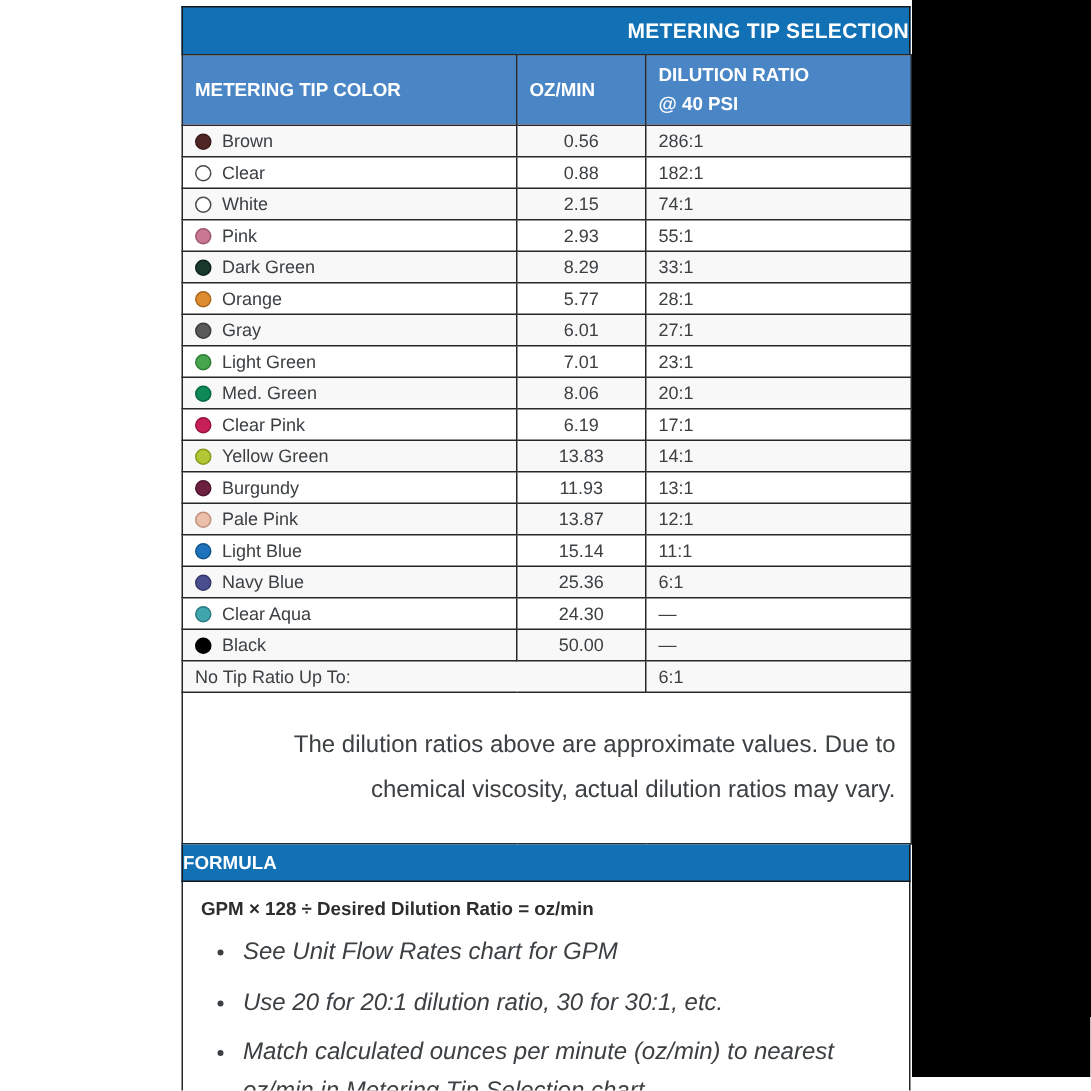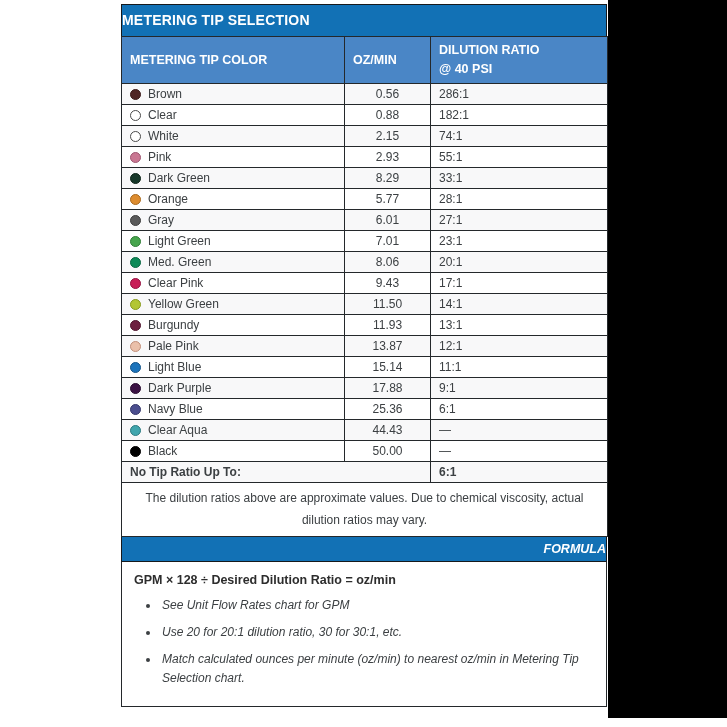--- a/index.html
+++ b/index.html
@@ -26,21 +26,21 @@
   .sheet {
     position: absolute; left: 121px; top: 4px;
     width: 486px;
     background: #ffffff;
   }
   .title-bar {
     background: var(--blue);
     color: #fff;
     font-weight: bold;
     font-size: 14px;
-    text-align: left;
+    text-align: right;
     height: 32px;
     line-height: 31px;
     border: 1px solid #16191c;
     border-bottom: none;
     letter-spacing: 0.2px;
   }
   table {
     width: 100%;
     border-collapse: collapse;
     table-layout: fixed;
@@ -71,60 +71,59 @@
   td.c-oz { text-align: center; }
   td.c-ratio { text-align: left; }
   .dot {
     display: inline-block;
     width: 11px; height: 11px;
     border-radius: 50%;
     border: 1px solid rgba(0,0,0,0.4);
     vertical-align: -2px;
     margin-right: 7px;
   }
-  tr.no-tip-row td { background: var(--alt-row); font-weight: bold; }
+  tr.no-tip-row td { background: var(--alt-row); }
   tr.note-row td {
     background: #ffffff !important;
-    text-align: center;
+    text-align: right;
     line-height: 1.9;
-    padding: 4px 10px;
-    font-size: 12px;
+    padding: 20px 10px;
+    font-size: 16px;
   }
   .formula-bar {
     background: var(--blue);
     color: #fff;
     font-weight: bold;
-    text-align: right;
+    text-align: left;
     font-size: 12.5px;
     height: 25px;
     line-height: 24px;
     border: 1px solid #16191c;
     border-top: none;
-    font-style: italic;
   }
   .formula-box {
     border: 1px solid var(--grid);
     border-top: none;
     padding: 9px 12px 10px;
   }
   .equation {
     text-align: left;
     font-weight: bold;
     font-size: 12.5px;
     color: #2d2d2d;
     margin: 2px 0 4px;
   }
   .formula-box ul {
     margin: 9px 0 0;
     padding-left: 26px;
     color: var(--text);
   }
   .formula-box li {
     font-style: italic;
-    font-size: 12px;
+    font-size: 16px;
     margin: 7px 0;
     line-height: 1.65;
     padding-left: 2px;
   }
 </style>
 </head>
 <body>
 
 <div class="black-panel"></div>
 
@@ -191,56 +190,51 @@
           <td class="c-oz">7.01</td>
           <td class="c-ratio">23:1</td>
         </tr>
         <tr>
           <td><span class="dot" style="background: rgb(13, 138, 88); border-color: rgb(8, 102, 65);"></span><span>Med. Green</span></td>
           <td class="c-oz">8.06</td>
           <td class="c-ratio">20:1</td>
         </tr>
         <tr>
           <td><span class="dot" style="background: rgb(200, 31, 88); border-color: rgb(149, 18, 65);"></span><span>Clear Pink</span></td>
-          <td class="c-oz">9.43</td>
+          <td class="c-oz">6.19</td>
           <td class="c-ratio">17:1</td>
         </tr>
         <tr>
           <td><span class="dot" style="background: rgb(179, 198, 51); border-color: rgb(135, 154, 28);"></span><span>Yellow Green</span></td>
-          <td class="c-oz">11.50</td>
+          <td class="c-oz">13.83</td>
           <td class="c-ratio">14:1</td>
         </tr>
         <tr>
           <td><span class="dot" style="background: rgb(109, 32, 64); border-color: rgb(79, 21, 46);"></span><span>Burgundy</span></td>
           <td class="c-oz">11.93</td>
           <td class="c-ratio">13:1</td>
         </tr>
         <tr>
           <td><span class="dot" style="background: rgb(234, 192, 170); border-color: rgb(193, 143, 122);"></span><span>Pale Pink</span></td>
           <td class="c-oz">13.87</td>
           <td class="c-ratio">12:1</td>
         </tr>
         <tr>
           <td><span class="dot" style="background: rgb(28, 115, 187); border-color: rgb(19, 84, 137);"></span><span>Light Blue</span></td>
           <td class="c-oz">15.14</td>
           <td class="c-ratio">11:1</td>
         </tr>
         <tr>
-          <td><span class="dot" style="background: rgb(59, 18, 68); border-color: rgb(42, 12, 48);"></span><span>Dark Purple</span></td>
-          <td class="c-oz">17.88</td>
-          <td class="c-ratio">9:1</td>
-        </tr>
-        <tr>
           <td><span class="dot" style="background: rgb(75, 78, 142); border-color: rgb(53, 55, 107);"></span><span>Navy Blue</span></td>
           <td class="c-oz">25.36</td>
           <td class="c-ratio">6:1</td>
         </tr>
         <tr>
           <td><span class="dot" style="background: rgb(64, 165, 173); border-color: rgb(43, 122, 128);"></span><span>Clear Aqua</span></td>
-          <td class="c-oz">44.43</td>
+          <td class="c-oz">24.30</td>
           <td class="c-ratio">—</td>
         </tr>
         <tr>
           <td><span class="dot" style="background: rgb(0, 0, 0); border-color: rgb(0, 0, 0);"></span><span>Black</span></td>
           <td class="c-oz">50.00</td>
           <td class="c-ratio">—</td>
         </tr>
       </tbody>
     <tbody>
       <tr class="no-tip-row">

